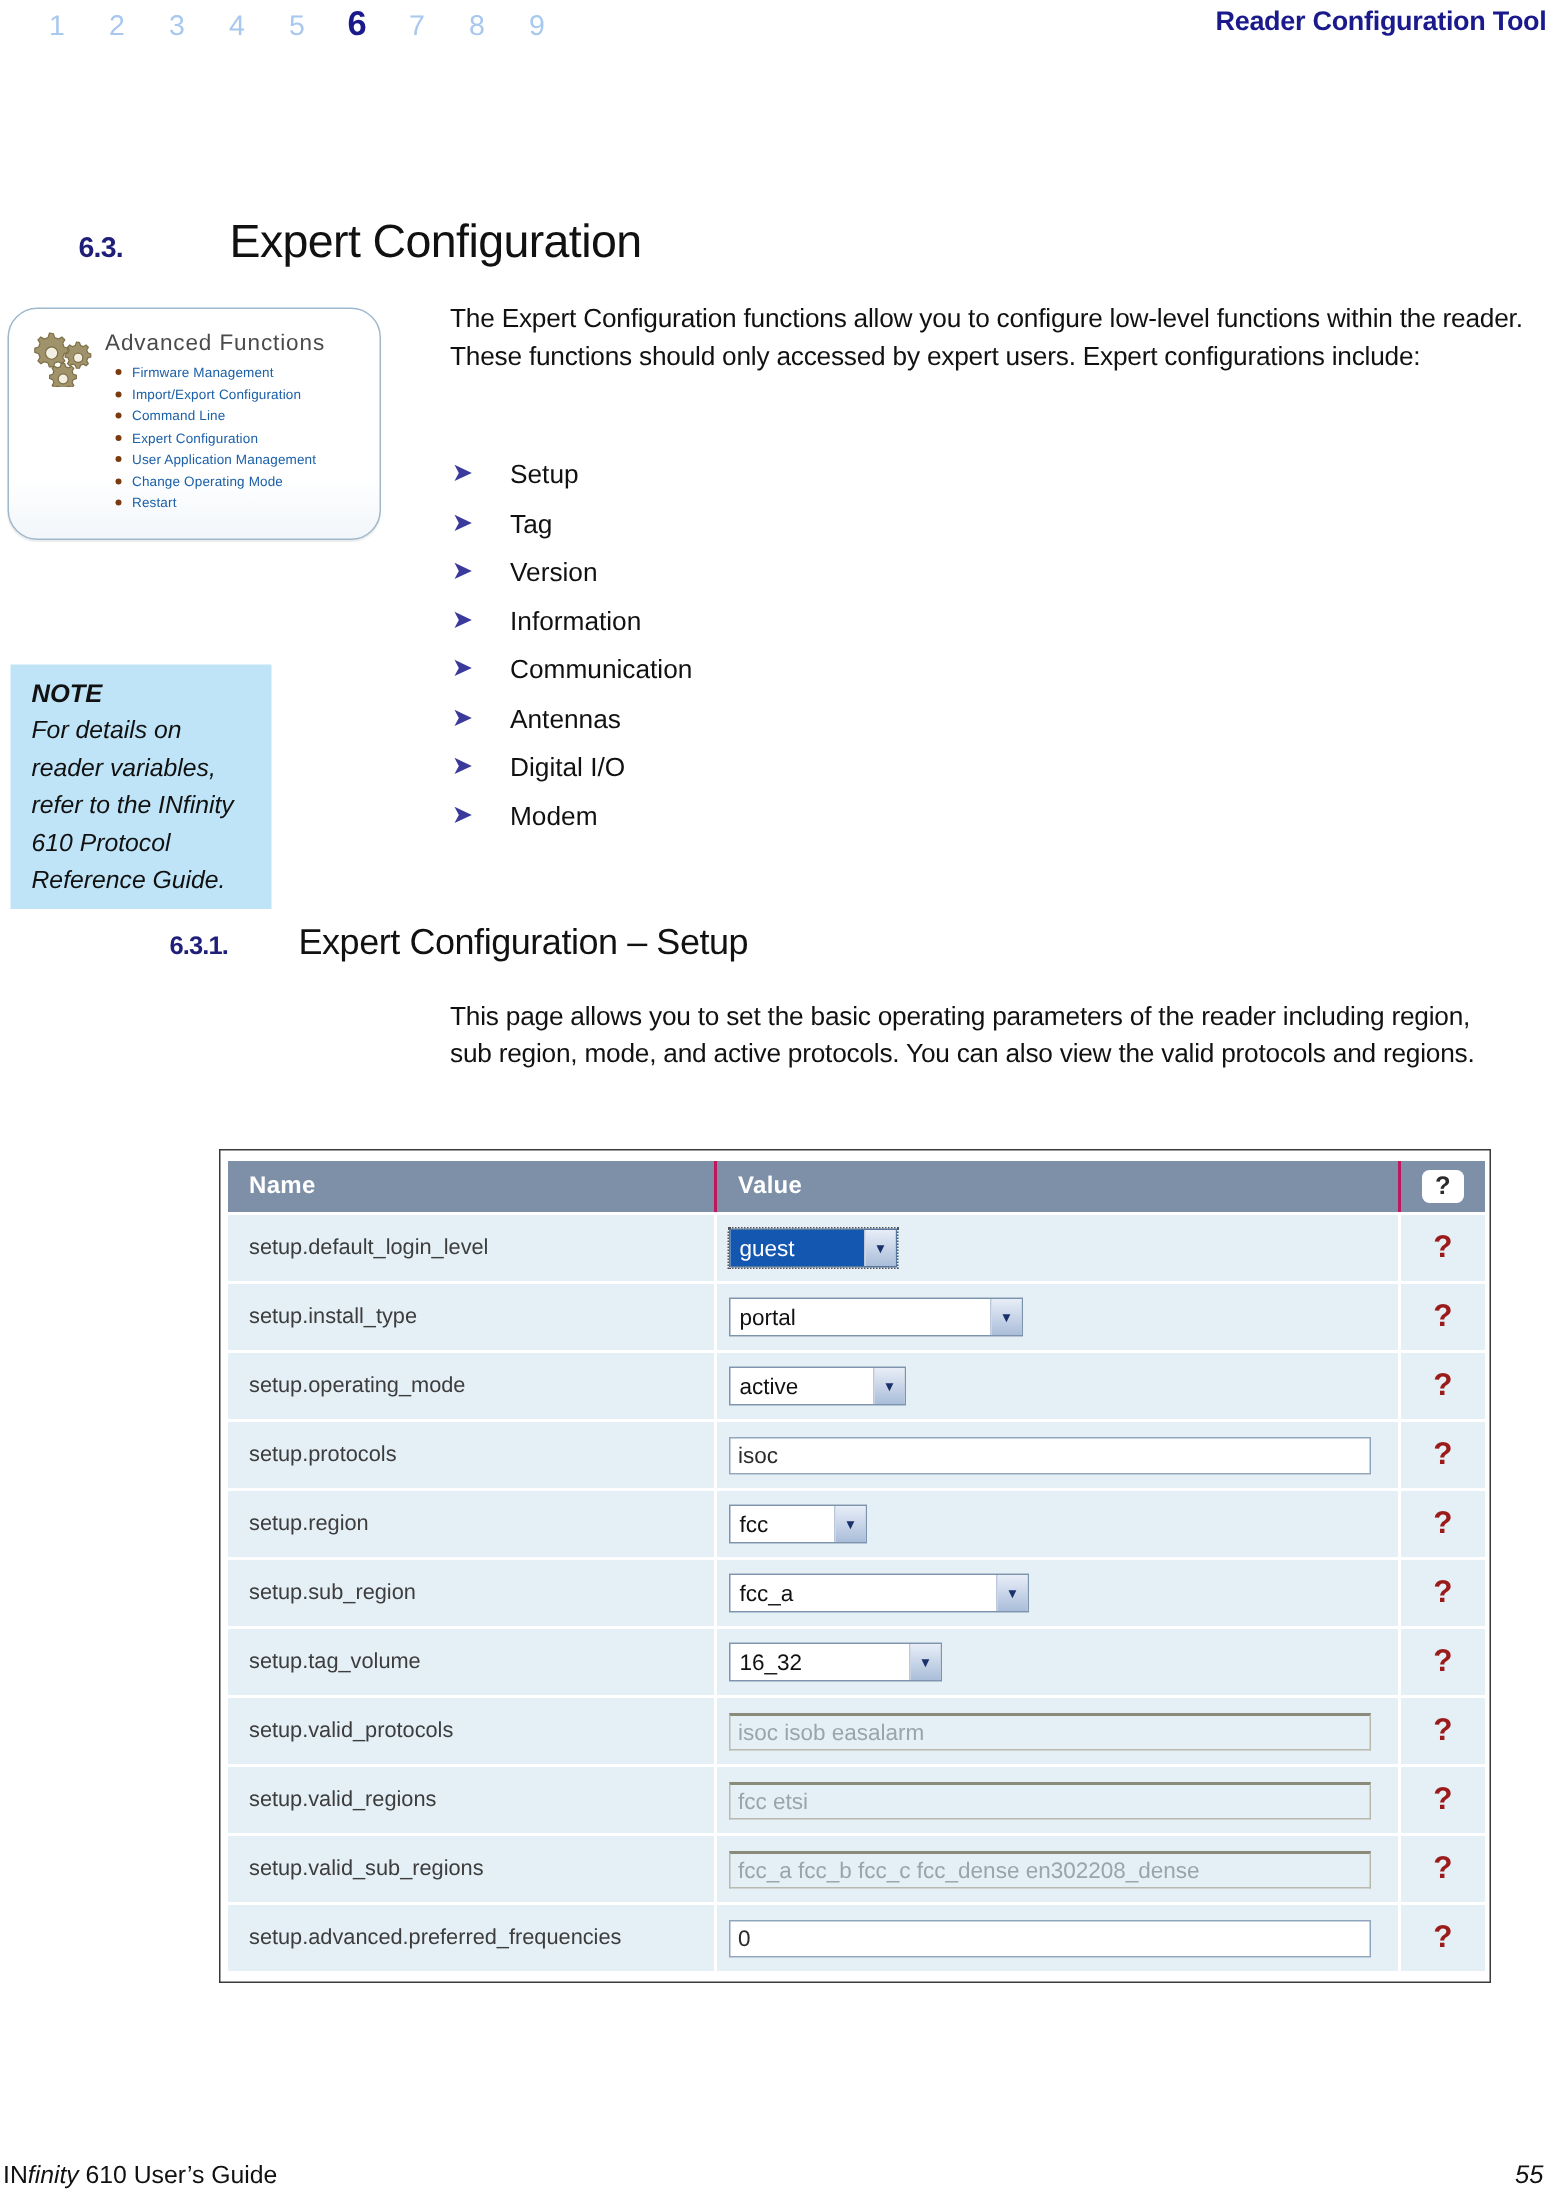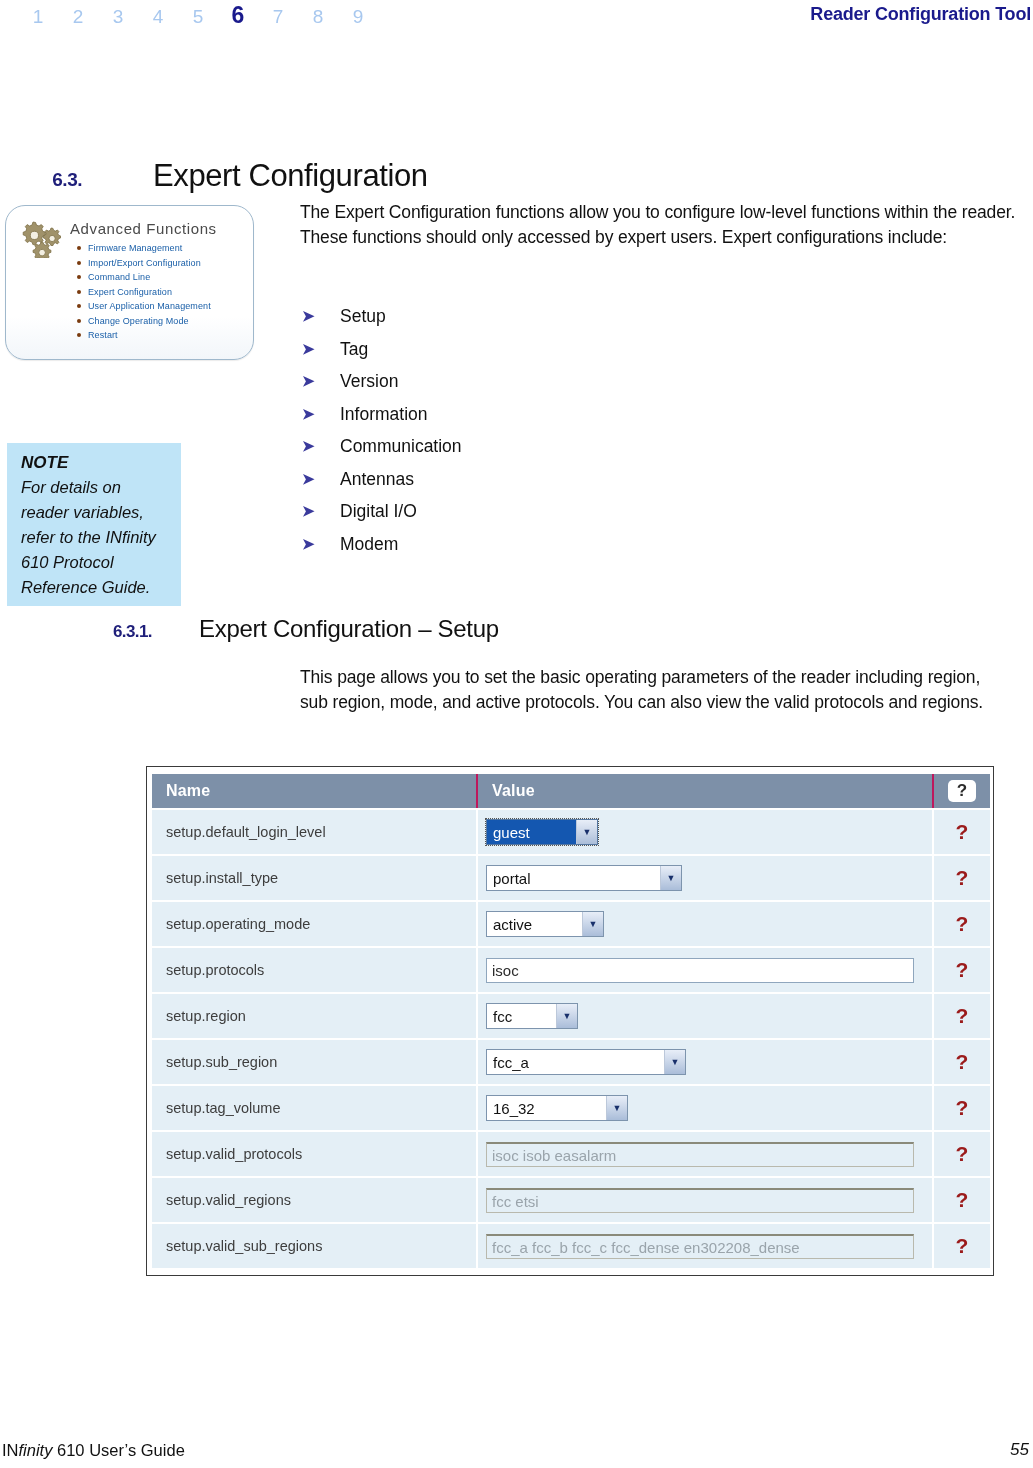--- a/index.html
+++ b/index.html
@@ -43,21 +43,21 @@
     font-size: 18px;
     font-weight: bold;
     color: #1a1a8c;
     letter-spacing: -0.2px;
   }
 
   
   .h2-row {
     position: absolute;
     left: 0;
-    top: 158px;
+    top: 143px;
     width: 1033px;
     display: flex;
     align-items: baseline;
   }
   .h2-num {
     width: 82px;
     text-align: right;
     font-size: 19px;
     font-weight: bold;
     color: #1f1f7a;
@@ -524,20 +524,27 @@
           </td>
           <td class="help-cell">?</td>
         </tr>
         <tr>
           <td>setup.valid_sub_regions</td>
           <td class="val-cell">
             <div class="w-input readonly" style="width: 428px;">fcc_a fcc_b fcc_c fcc_dense en302208_dense</div>
           </td>
           <td class="help-cell">?</td>
         </tr>
+        <tr>
+          <td>setup.advanced.preferred_frequencies</td>
+          <td class="val-cell">
+            <div class="w-input" style="width: 428px;">0</div>
+          </td>
+          <td class="help-cell">?</td>
+        </tr>
       </tbody>
   </table>
 </div>
 
 <div class="footer-left">
   <span>IN</span><span class="ital">finity</span><span> 610 User’s Guide</span>
 </div>
 <div class="footer-right">55</div>
 
 </body></html>

